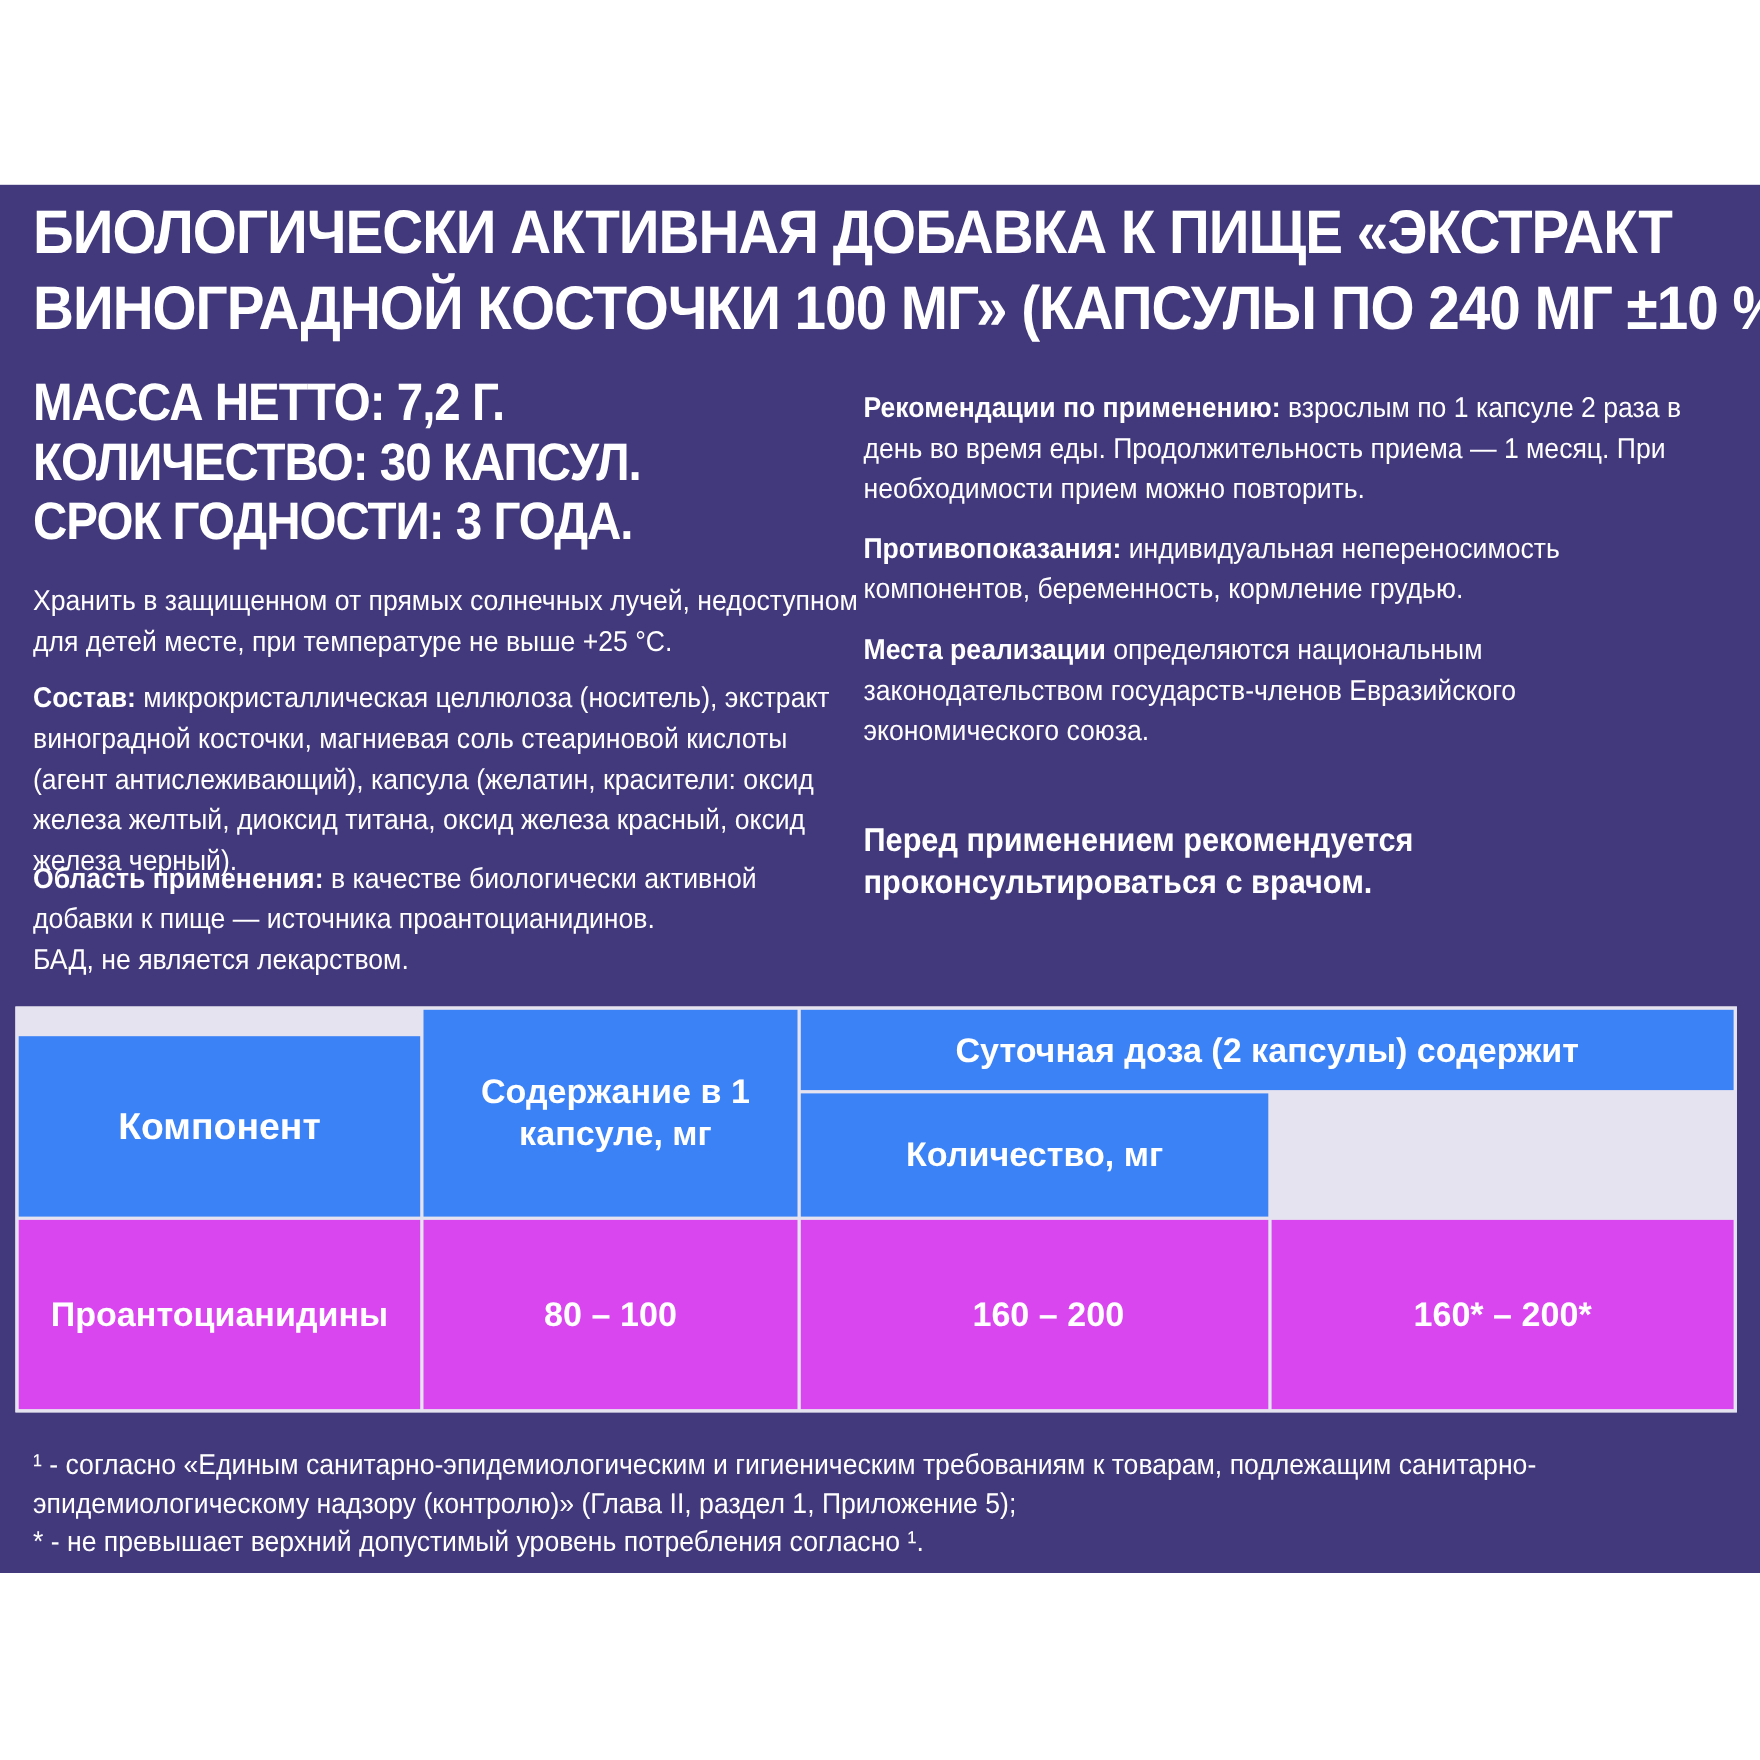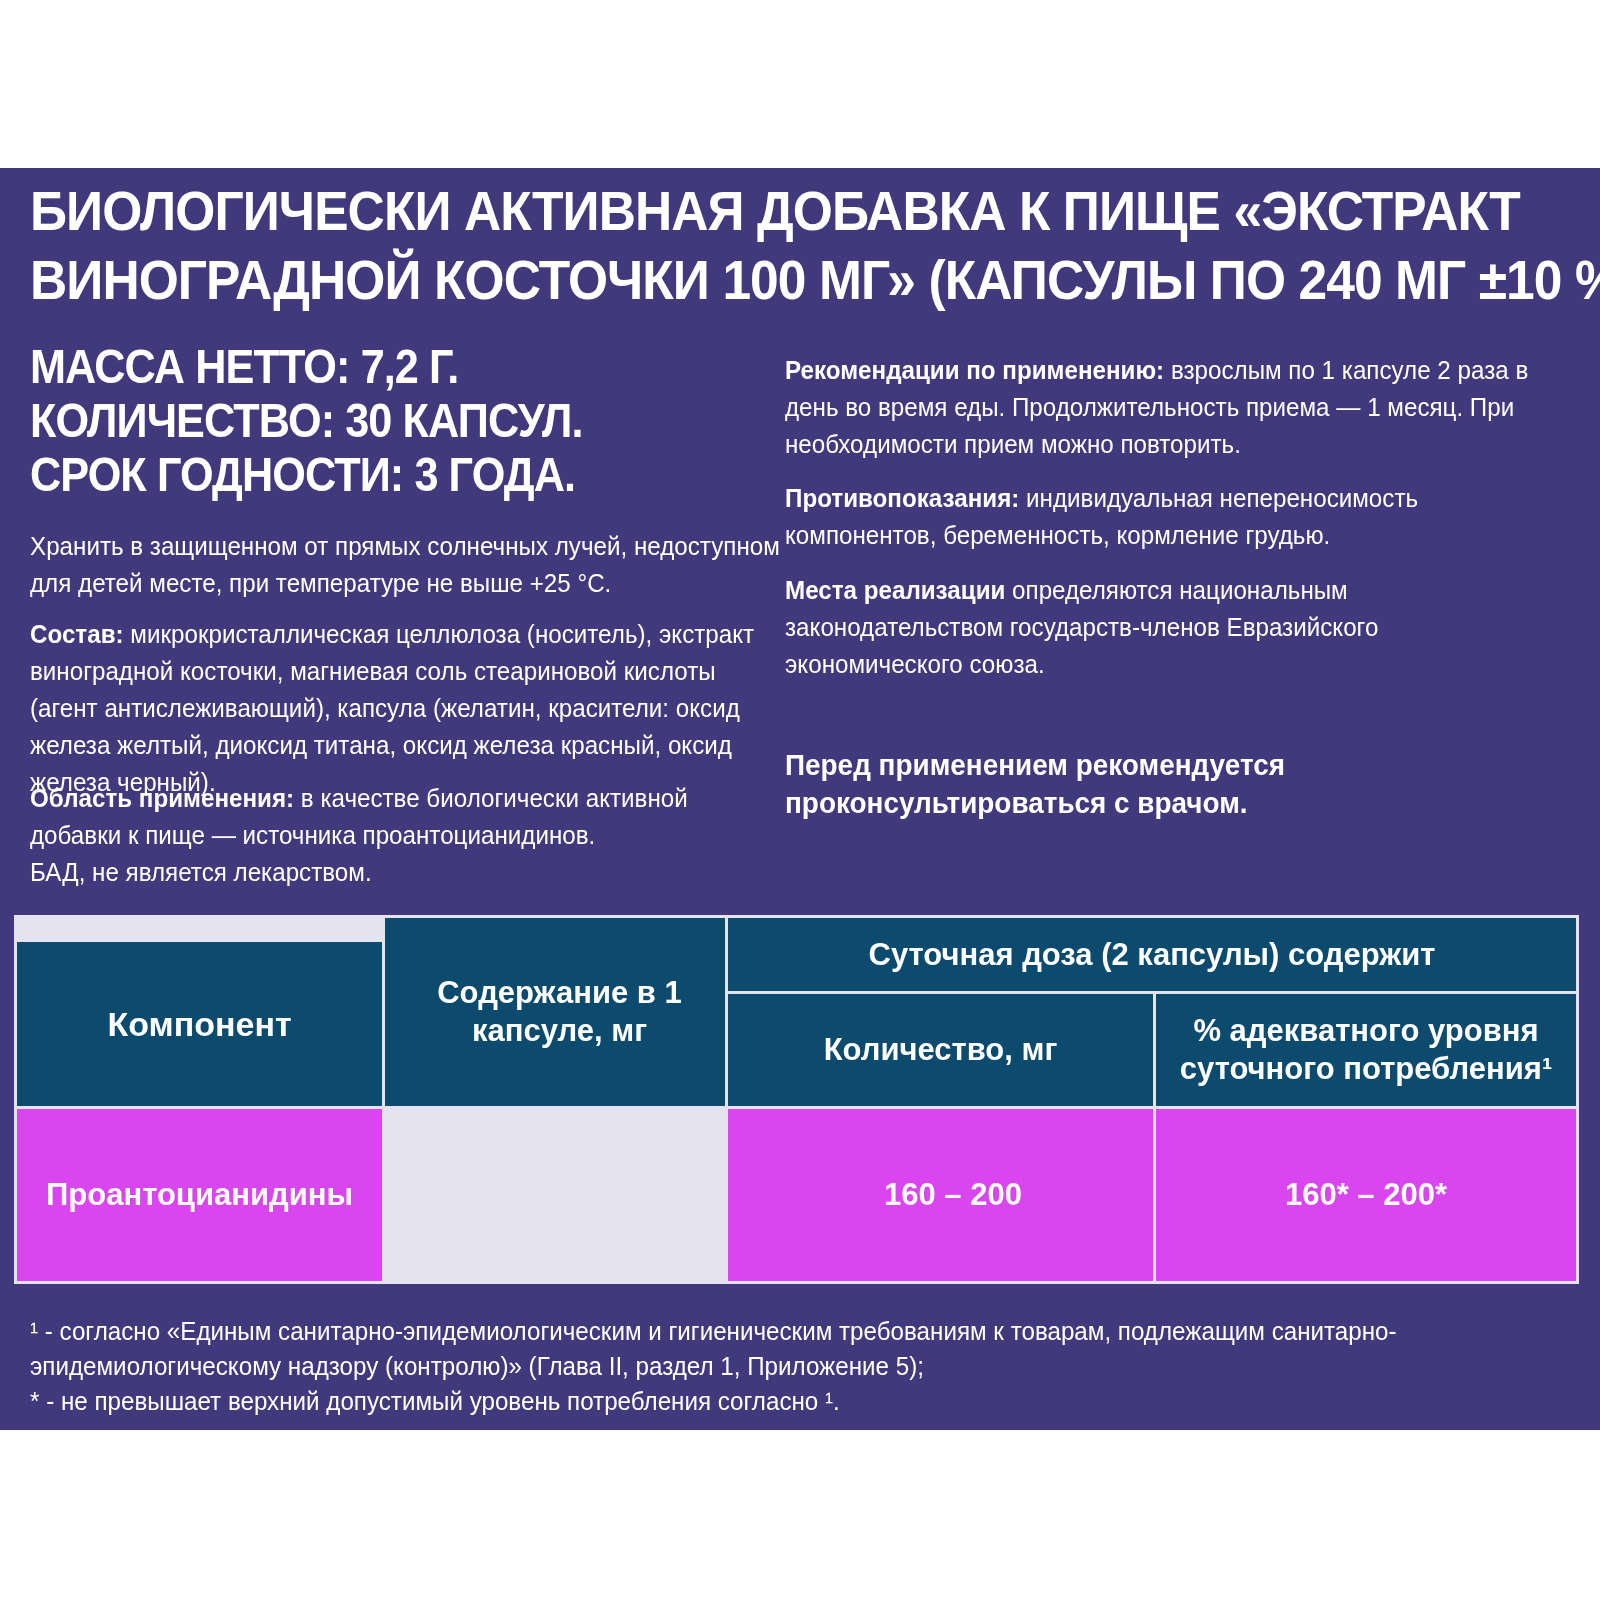--- a/index.html
+++ b/index.html
@@ -70,21 +70,21 @@
     gap: 3px;
     background: #e6e3f0;
     border: 3px solid #e6e3f0;
   }
   .cell {
     display: flex; align-items: center; justify-content: center;
     text-align: center;
     font-weight: bold;
     padding: 0 14px;
   }
-  .hcell { background: #0c4a6e; font-size: 31px; line-height: 38px; }
+  .hcell { background: #3b82f6; font-size: 31px; line-height: 38px; }
   .hcell.big { font-size: 34px; }
   .dcell { background: #d946ef; font-size: 31px; }
   .c-component   { grid-column: 1; grid-row: 1 / 3; margin-top: 24px; }
   .c-percapsule  { grid-column: 2; grid-row: 1 / 3; padding-left: 23px; }
   .c-dailydose   { grid-column: 3 / 5; grid-row: 1; }
   .c-amount      { grid-column: 3; grid-row: 2; }
   .c-percent     { grid-column: 4; grid-row: 2; }
   .c-r1 { grid-column: 1; grid-row: 3; }
   .c-r2 { grid-column: 2; grid-row: 3; }
   .c-r3 { grid-column: 3; grid-row: 3; padding-left: 39px; }
@@ -129,22 +129,22 @@
 
     <p class="para right-col p-sales"><b>Места реализации</b> <span>определяются национальным законодательством государств-членов Евразийского экономического союза.</span></p>
 
     <p class="consult">Перед применением рекомендуется проконсультироваться с врачом.</p>
 
     <div class="nutri-table">
       <div class="cell hcell big c-component">Компонент</div>
       <div class="cell hcell c-percapsule">Содержание в 1 капсуле, мг</div>
       <div class="cell hcell c-dailydose">Суточная доза (2 капсулы) содержит</div>
       <div class="cell hcell c-amount">Количество, мг</div>
-      <div class="cell hcell c-percent">% адекватного уровня суточного потребления¹</div>
       <div class="cell dcell c-r1">Проантоцианидины</div>
+      <div class="cell dcell c-r2">80 – 100</div>
       <div class="cell dcell c-r3">160 – 200</div>
       <div class="cell dcell c-r4">160* – 200*</div>
     </div>
 
     <div class="footnotes">
       <p>¹ - согласно «Единым санитарно-эпидемиологическим и гигиеническим требованиям к товарам, подлежащим санитарно-эпидемиологическому надзору (контролю)» (Глава II, раздел 1, Приложение 5);</p>
       <p>* - не превышает верхний допустимый уровень потребления согласно ¹.</p>
     </div>
 
   </div>

